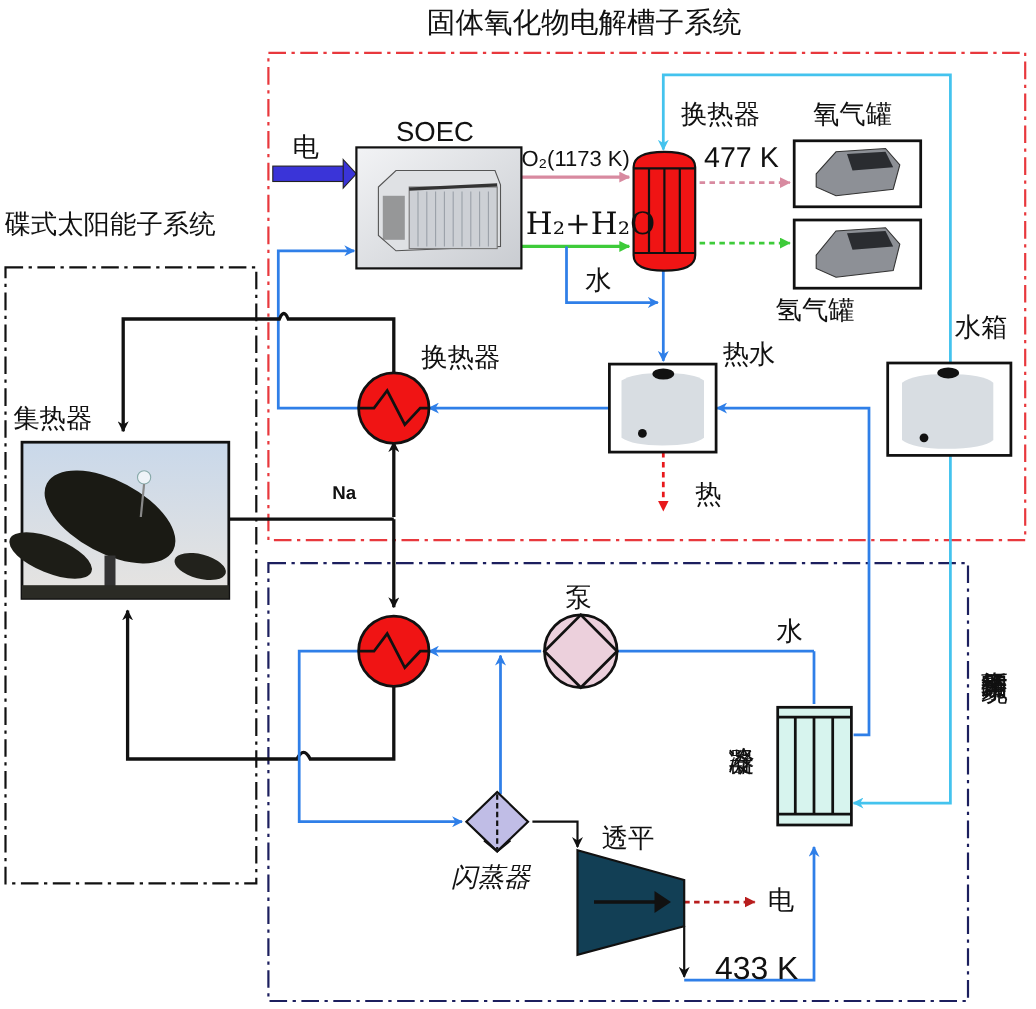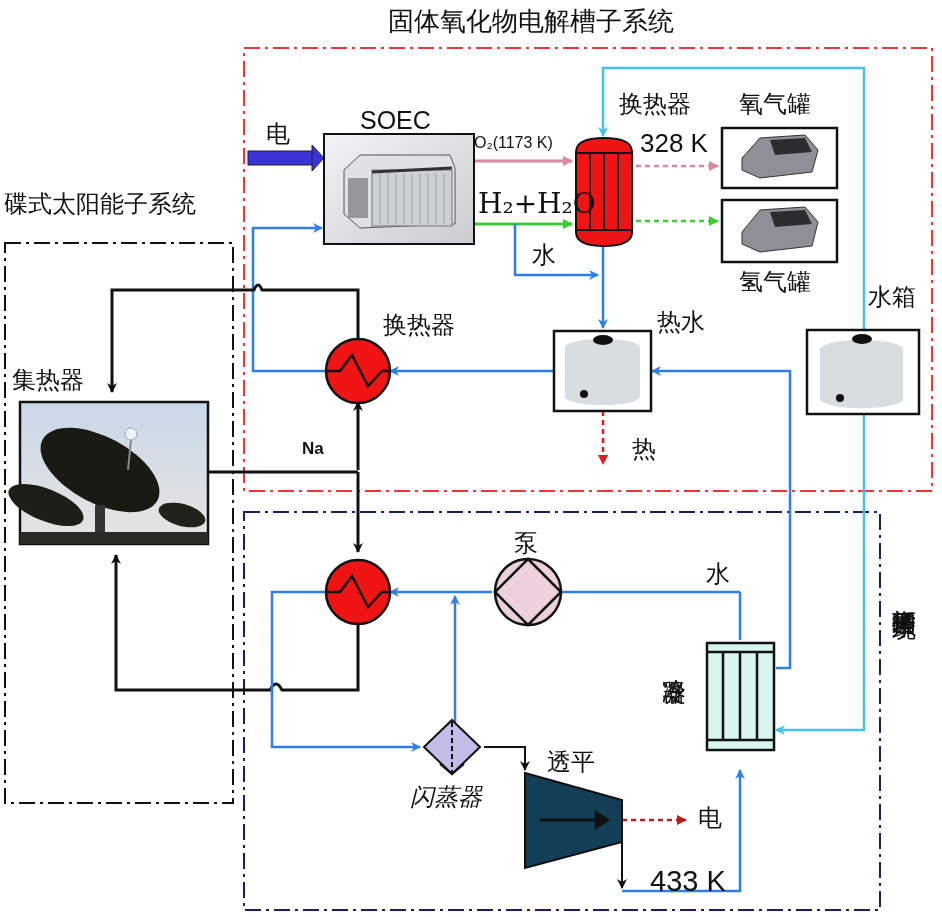--- a/index.html
+++ b/index.html
@@ -197,33 +197,33 @@
     </g>
   </svg>
 
   <div class="lbl cjk" style="left:388px;top:8px;font-size:26px;">固体氧化物电解槽子系统</div>
   <div class="lbl cjk" style="left:4px;top:192px;font-size:24px;">碟式太阳能子系统</div>
   <div class="lbl cjk vert" style="left:892px;top:590px;font-size:24px;">朗肯循环子系统</div>
 
   <div class="lbl lat" style="left:360px;top:108px;font-size:25px;">SOEC</div>
   <div class="lbl cjk" style="left:619px;top:92px;">换热器</div>
   <div class="lbl cjk" style="left:739px;top:92px;">氧气罐</div>
-  <div class="lbl cjk" style="left:739px;top:270px;text-align:right;">氢气罐</div>
+  <div class="lbl cjk" style="left:705px;top:270px;text-align:right;">氢气罐</div>
   <div class="lbl cjk" style="left:868px;top:285px;">水箱</div>
   <div class="lbl cjk" style="left:657px;top:310px;">热水</div>
   <div class="lbl cjk" style="left:383px;top:313px;">换热器</div>
   <div class="lbl cjk" style="left:12px;top:368px;">集热器</div>
   <div class="lbl cjk" style="left:514px;top:531px;">泵</div>
   <div class="lbl cjk" style="left:410px;top:785px;font-style:italic;">闪蒸器</div>
   <div class="lbl cjk" style="left:547px;top:750px;">透平</div>
   <div class="lbl cjk vert" style="left:662px;top:660px;">冷凝器</div>
 
   <div class="lbl cjk" style="left:266px;top:122px;">电</div>
-  <div class="lbl lat" style="left:474px;top:135px;font-size:16px;">O₂(1173 K)</div>
+  <div class="lbl lat" style="left:474px;top:135px;font-size:20px;">O₂(1173 K)</div>
   <div class="lbl" style="left:478px;top:190px;font-size:28px;font-family:'DejaVu Serif','Liberation Serif',serif;">H₂+H₂O</div>
   <div class="lbl cjk" style="left:532px;top:243px;">水</div>
-  <div class="lbl lat" style="left:640px;top:130px;font-size:26px;">328 K</div>
+  <div class="lbl lat" style="left:640px;top:130px;font-size:26px;">477 K</div>
   <div class="lbl cjk" style="left:632px;top:437px;">热</div>
   <div class="lbl lat" style="left:302px;top:440px;font-size:17px;font-weight:bold;">Na</div>
   <div class="lbl cjk" style="left:706px;top:562px;">水</div>
   <div class="lbl cjk" style="left:698px;top:806px;">电</div>
   <div class="lbl lat" style="left:650px;top:867px;font-size:29px;">433 K</div>
 </div>
 
 </body></html>

